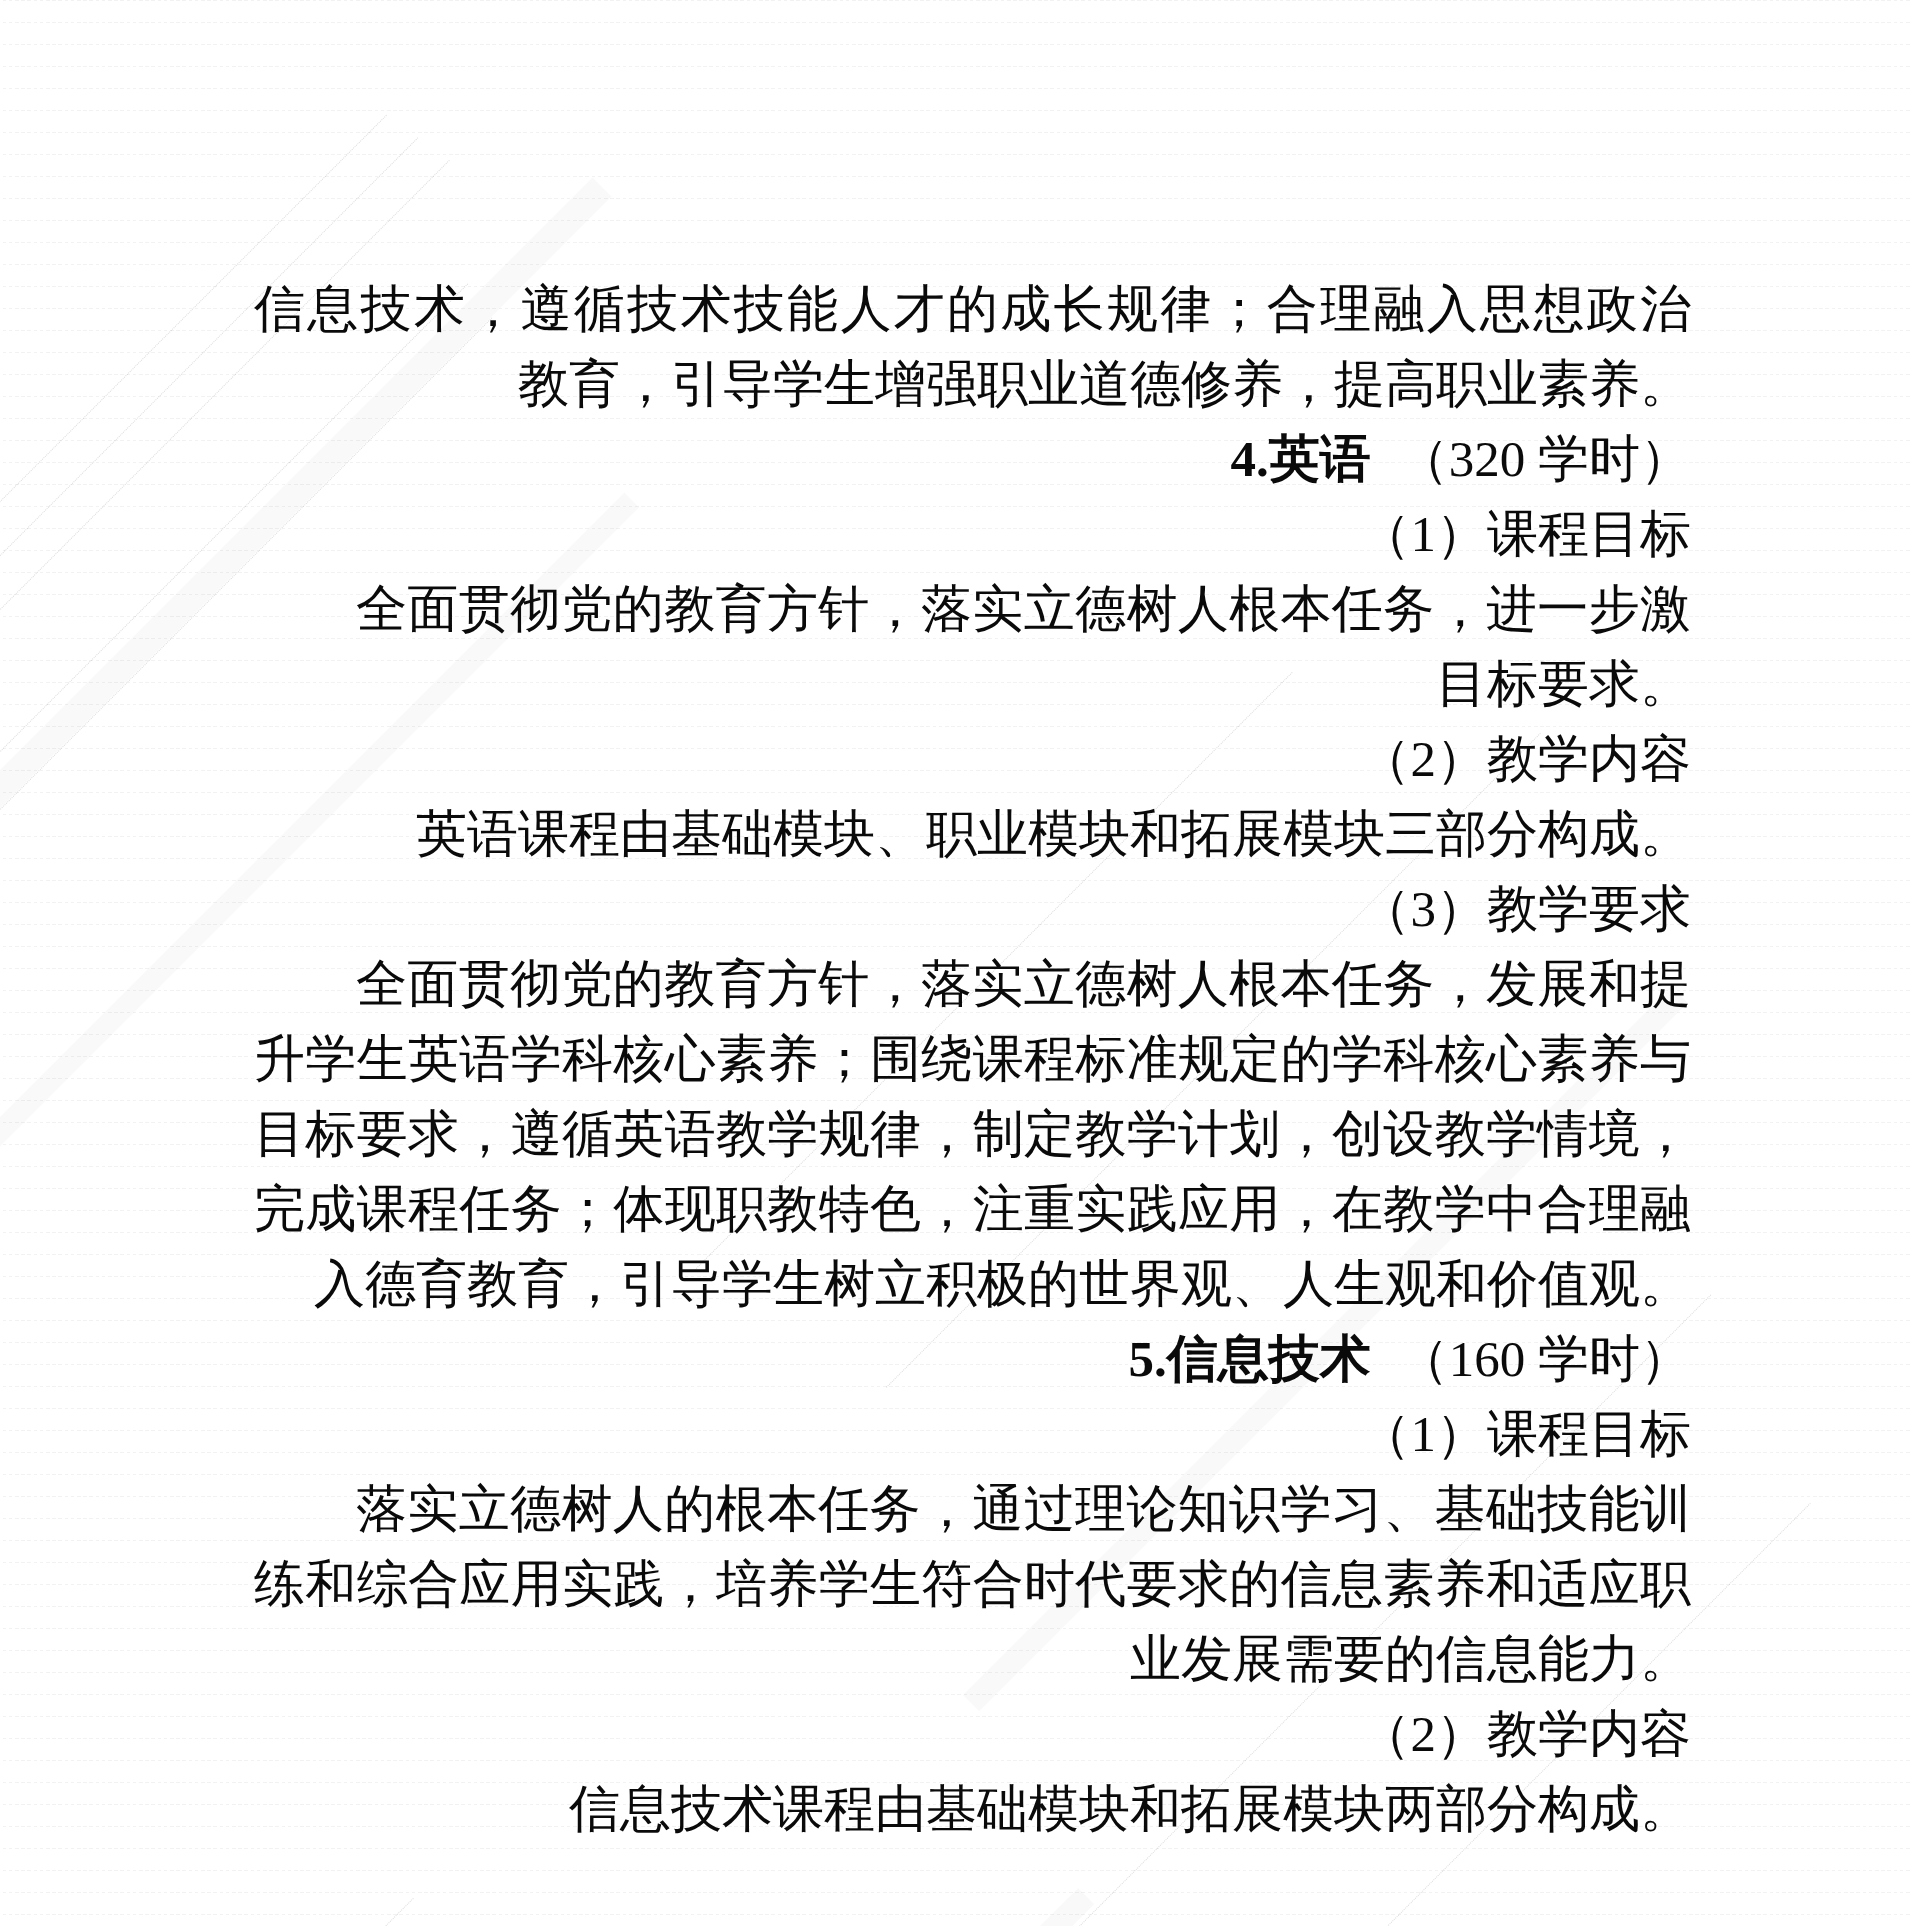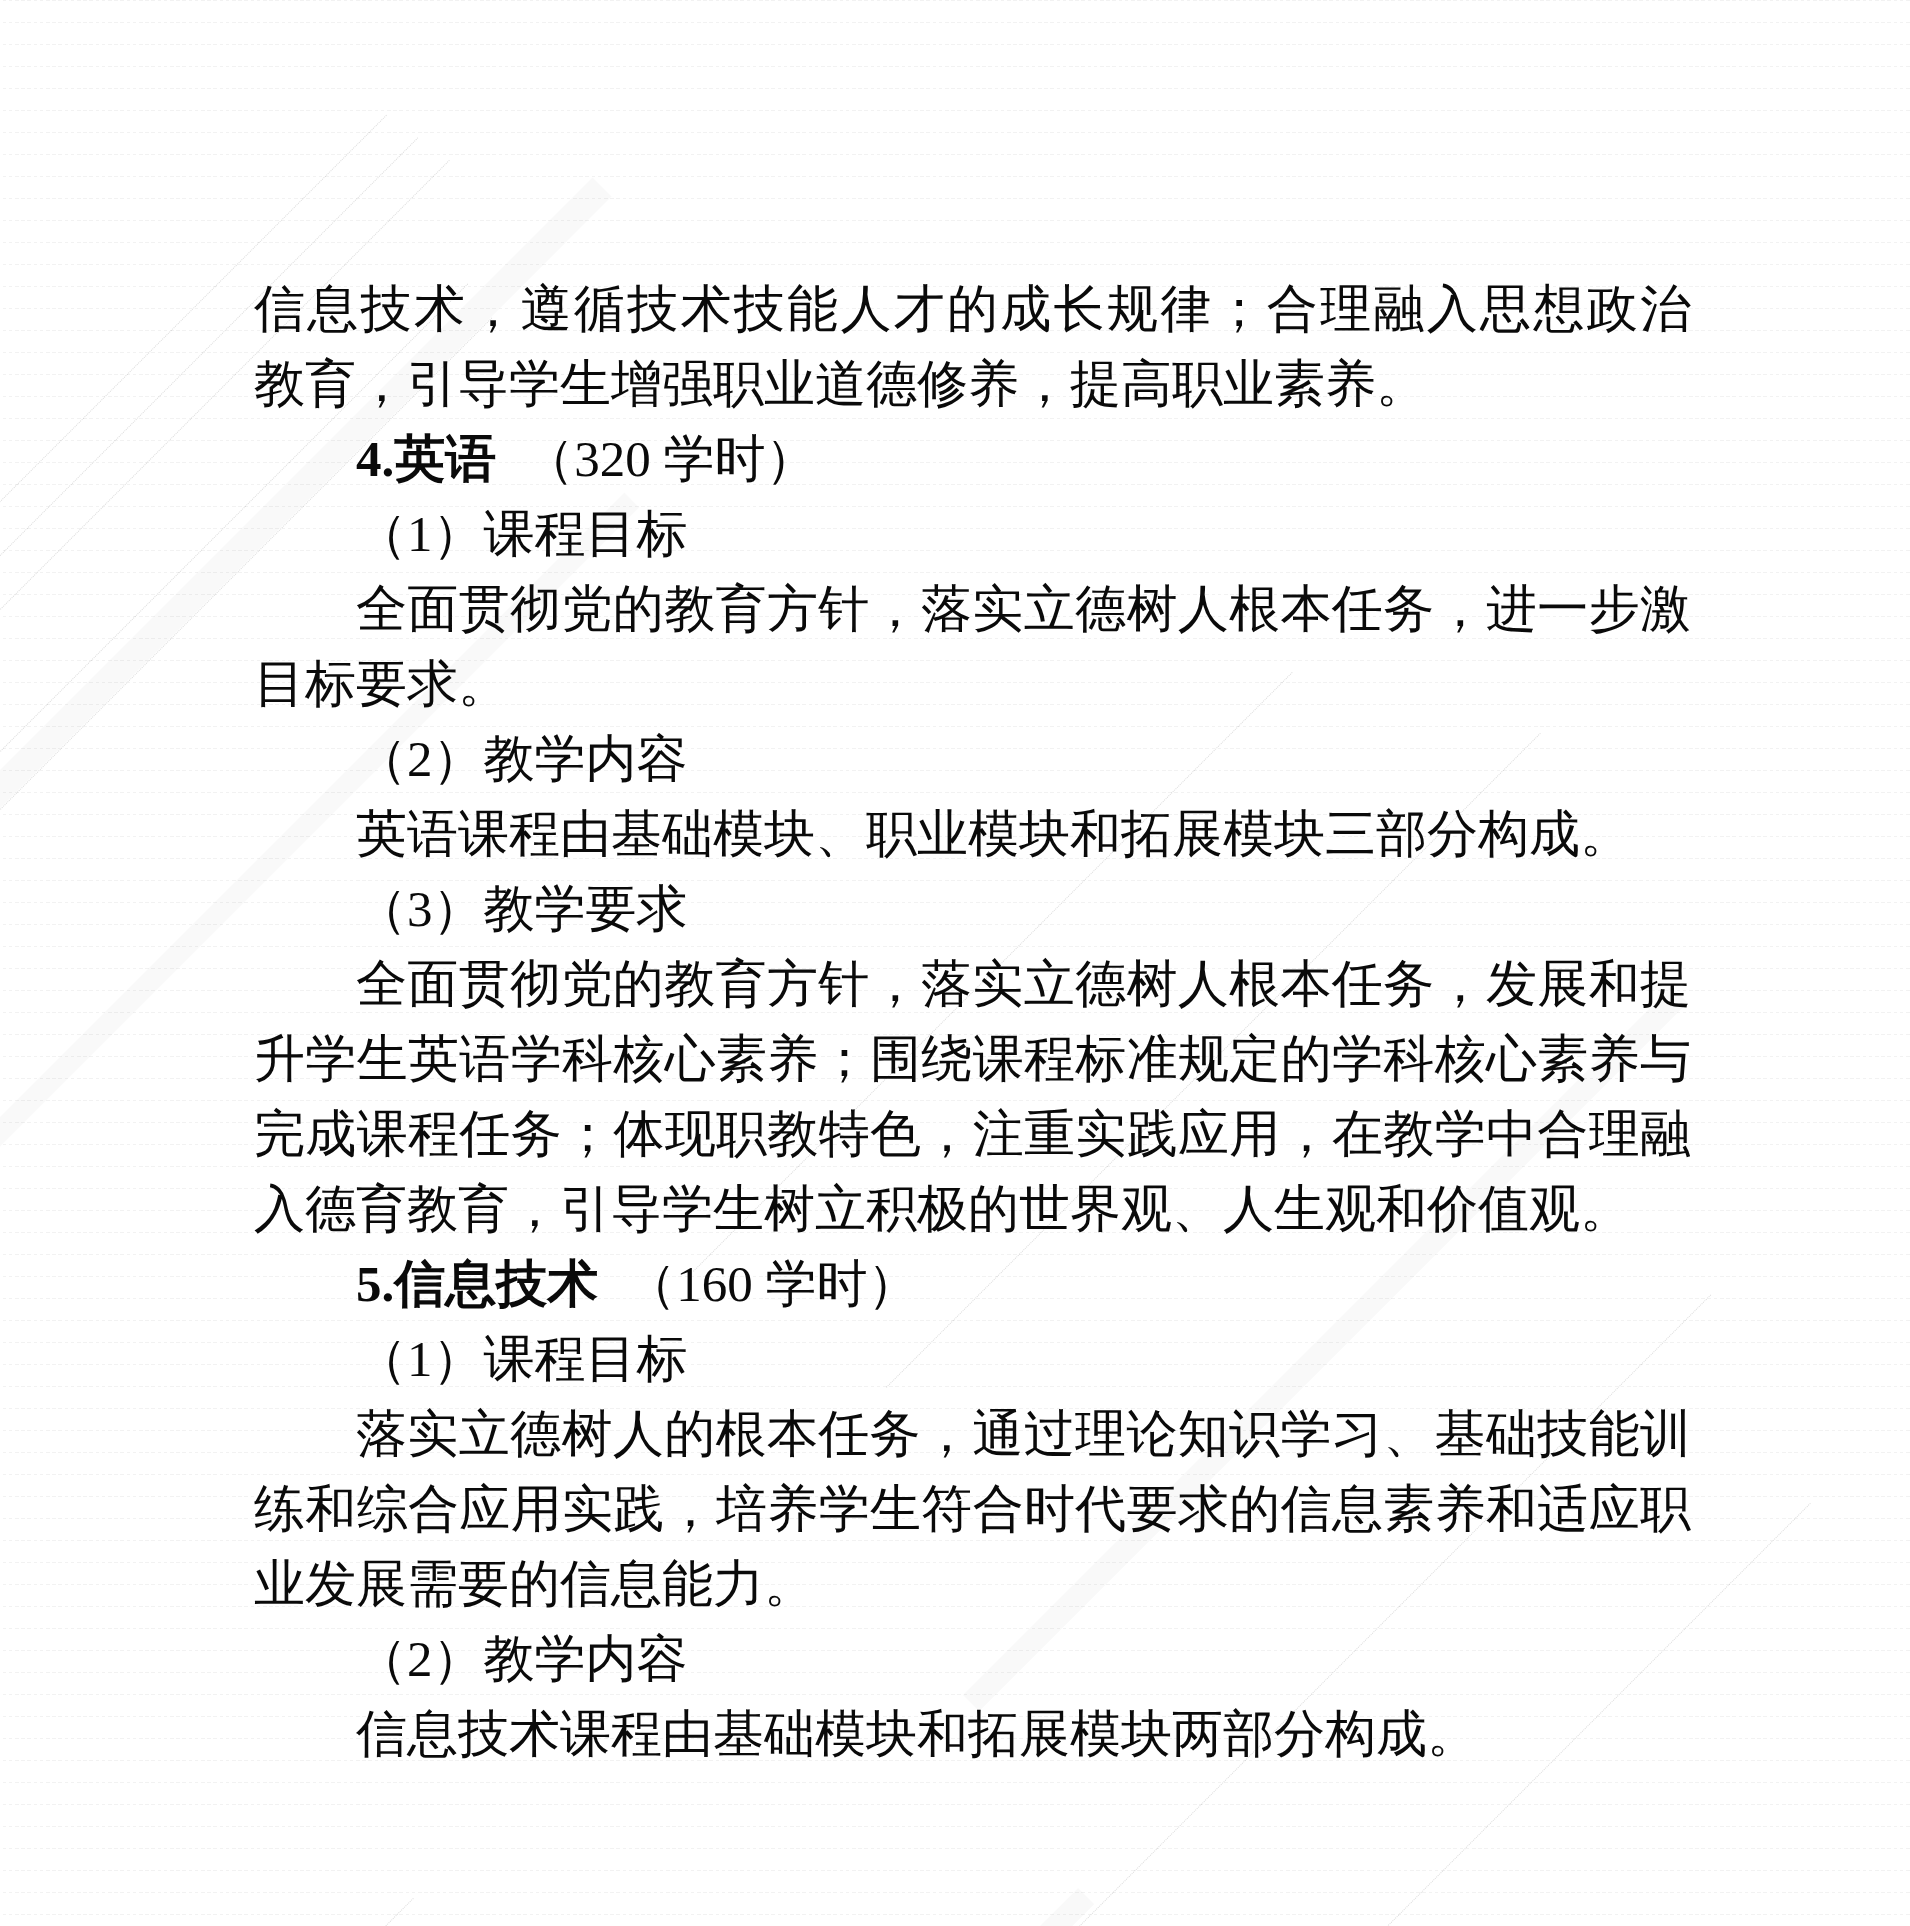--- a/index.html
+++ b/index.html
@@ -41,20 +41,21 @@
     position: absolute;
     left: 254px;
     top: 272px;
     width: 1437px;
     font-size: 51px;
     line-height: 75px;
   }
   .line {
     height: 75px;
     overflow: visible;
+    text-align: right;
   }
   .j {
     text-align: justify;
     text-align-last: justify;
   }
   .ind { text-indent: 102px; }
   .head { font-weight: bold; }
   .head .rest { font-weight: normal; margin-left: 27px; }
 </style>
 </head>
@@ -86,20 +87,21 @@
     <div class="line">教育，引导学生增强职业道德修养，提高职业素养。</div>
     <div class="line ind head"><span class="bold">4.英语</span><span class="rest">（320 学时）</span></div>
     <div class="line ind">（1）课程目标</div>
     <div class="line j ind">全面贯彻党的教育方针，落实立德树人根本任务，进一步激</div>
     <div class="line">目标要求。</div>
     <div class="line ind">（2）教学内容</div>
     <div class="line ind">英语课程由基础模块、职业模块和拓展模块三部分构成。</div>
     <div class="line ind">（3）教学要求</div>
     <div class="line j ind">全面贯彻党的教育方针，落实立德树人根本任务，发展和提</div>
     <div class="line j">升学生英语学科核心素养；围绕课程标准规定的学科核心素养与</div>
+    <div class="line j">目标要求，遵循英语教学规律，制定教学计划，创设教学情境，</div>
     <div class="line j">完成课程任务；体现职教特色，注重实践应用，在教学中合理融</div>
     <div class="line">入德育教育，引导学生树立积极的世界观、人生观和价值观。</div>
     <div class="line ind head"><span class="bold">5.信息技术</span><span class="rest">（160 学时）</span></div>
     <div class="line ind">（1）课程目标</div>
     <div class="line j ind">落实立德树人的根本任务，通过理论知识学习、基础技能训</div>
     <div class="line j">练和综合应用实践，培养学生符合时代要求的信息素养和适应职</div>
     <div class="line">业发展需要的信息能力。</div>
     <div class="line ind">（2）教学内容</div>
     <div class="line ind">信息技术课程由基础模块和拓展模块两部分构成。</div>
 

